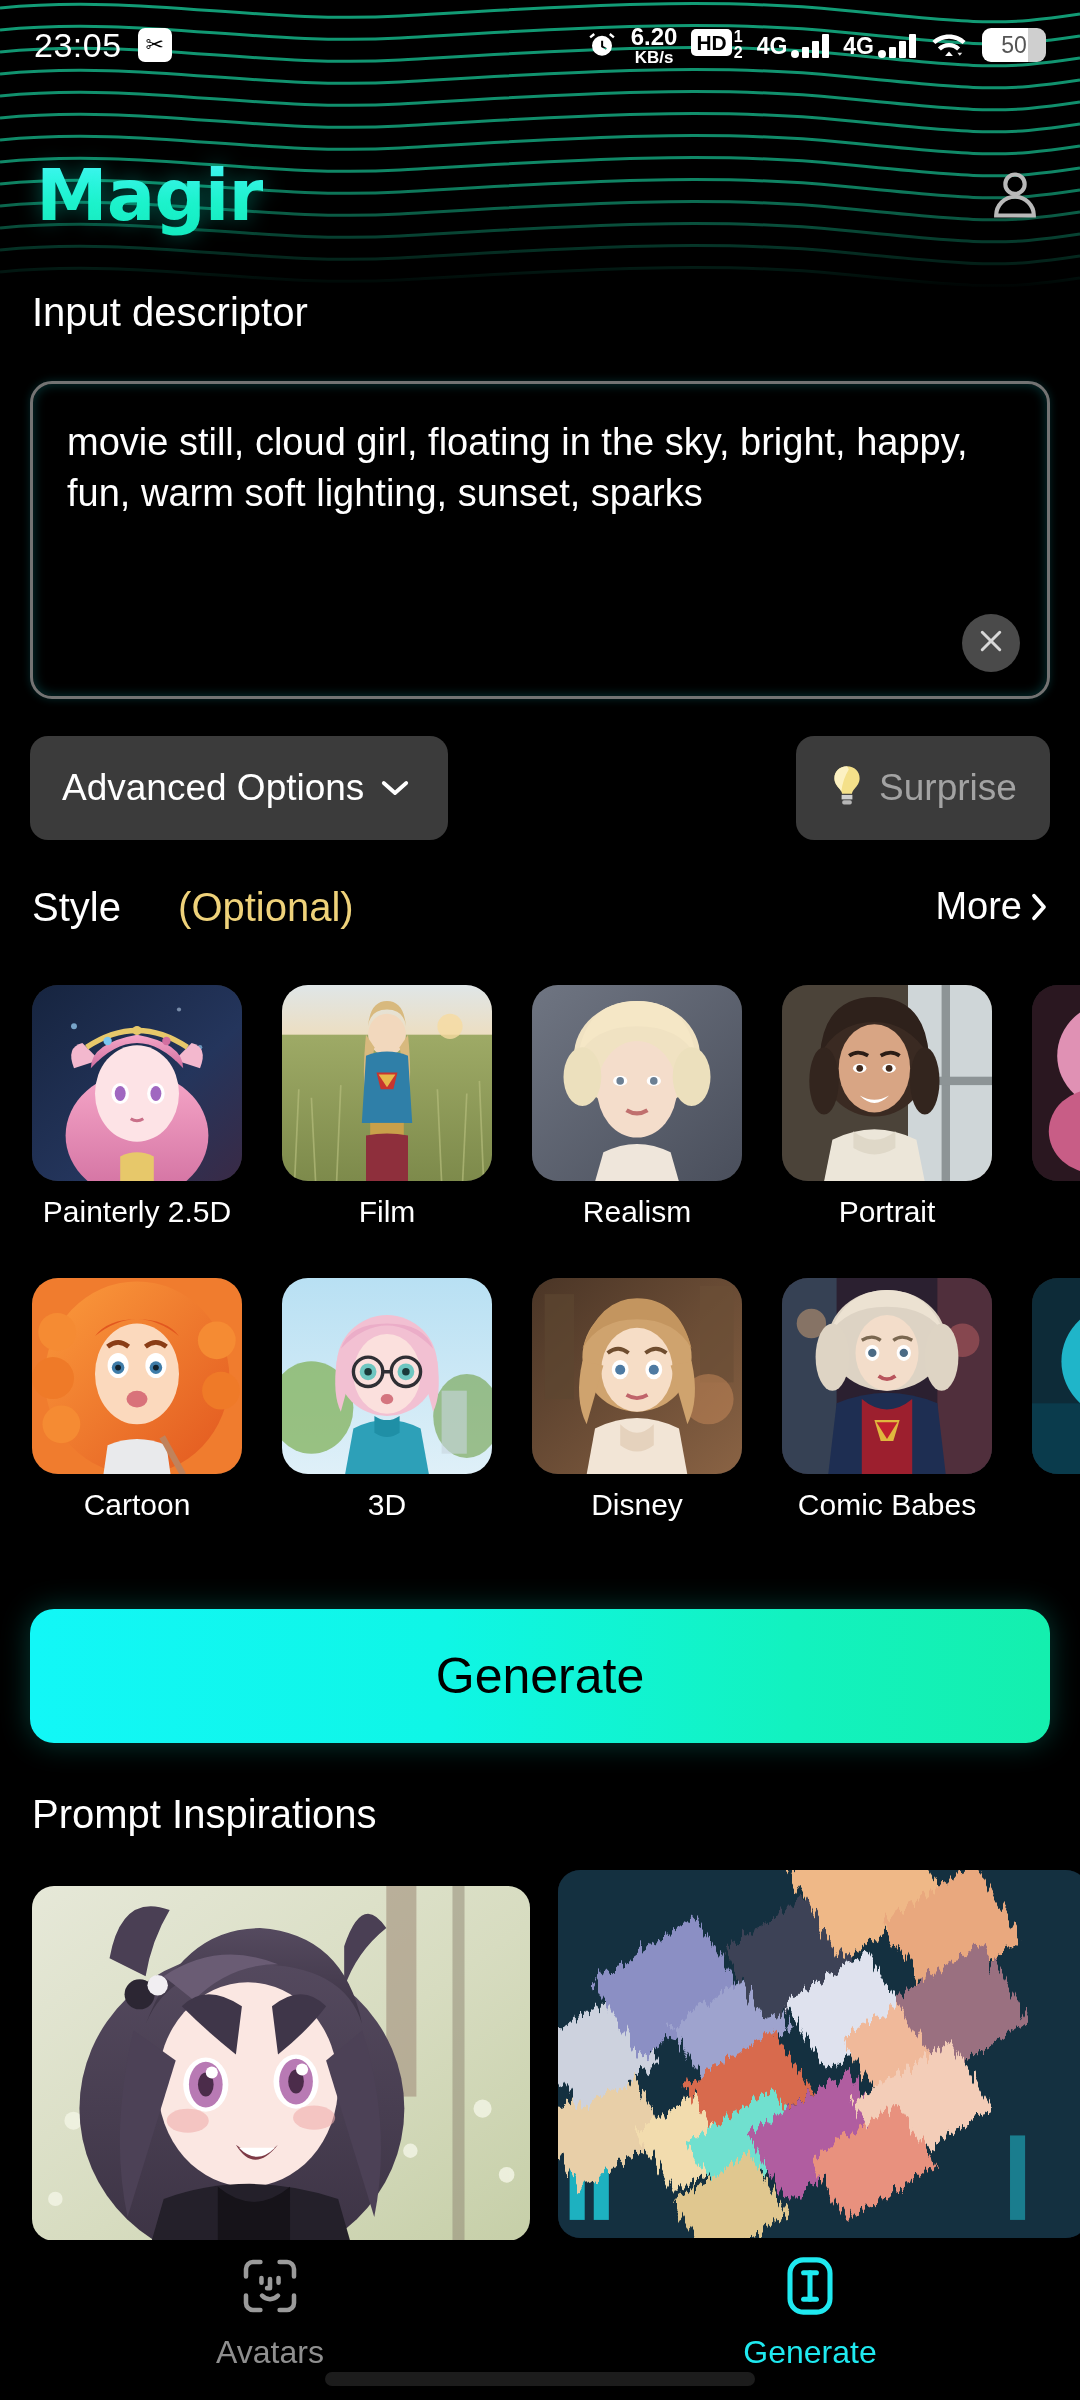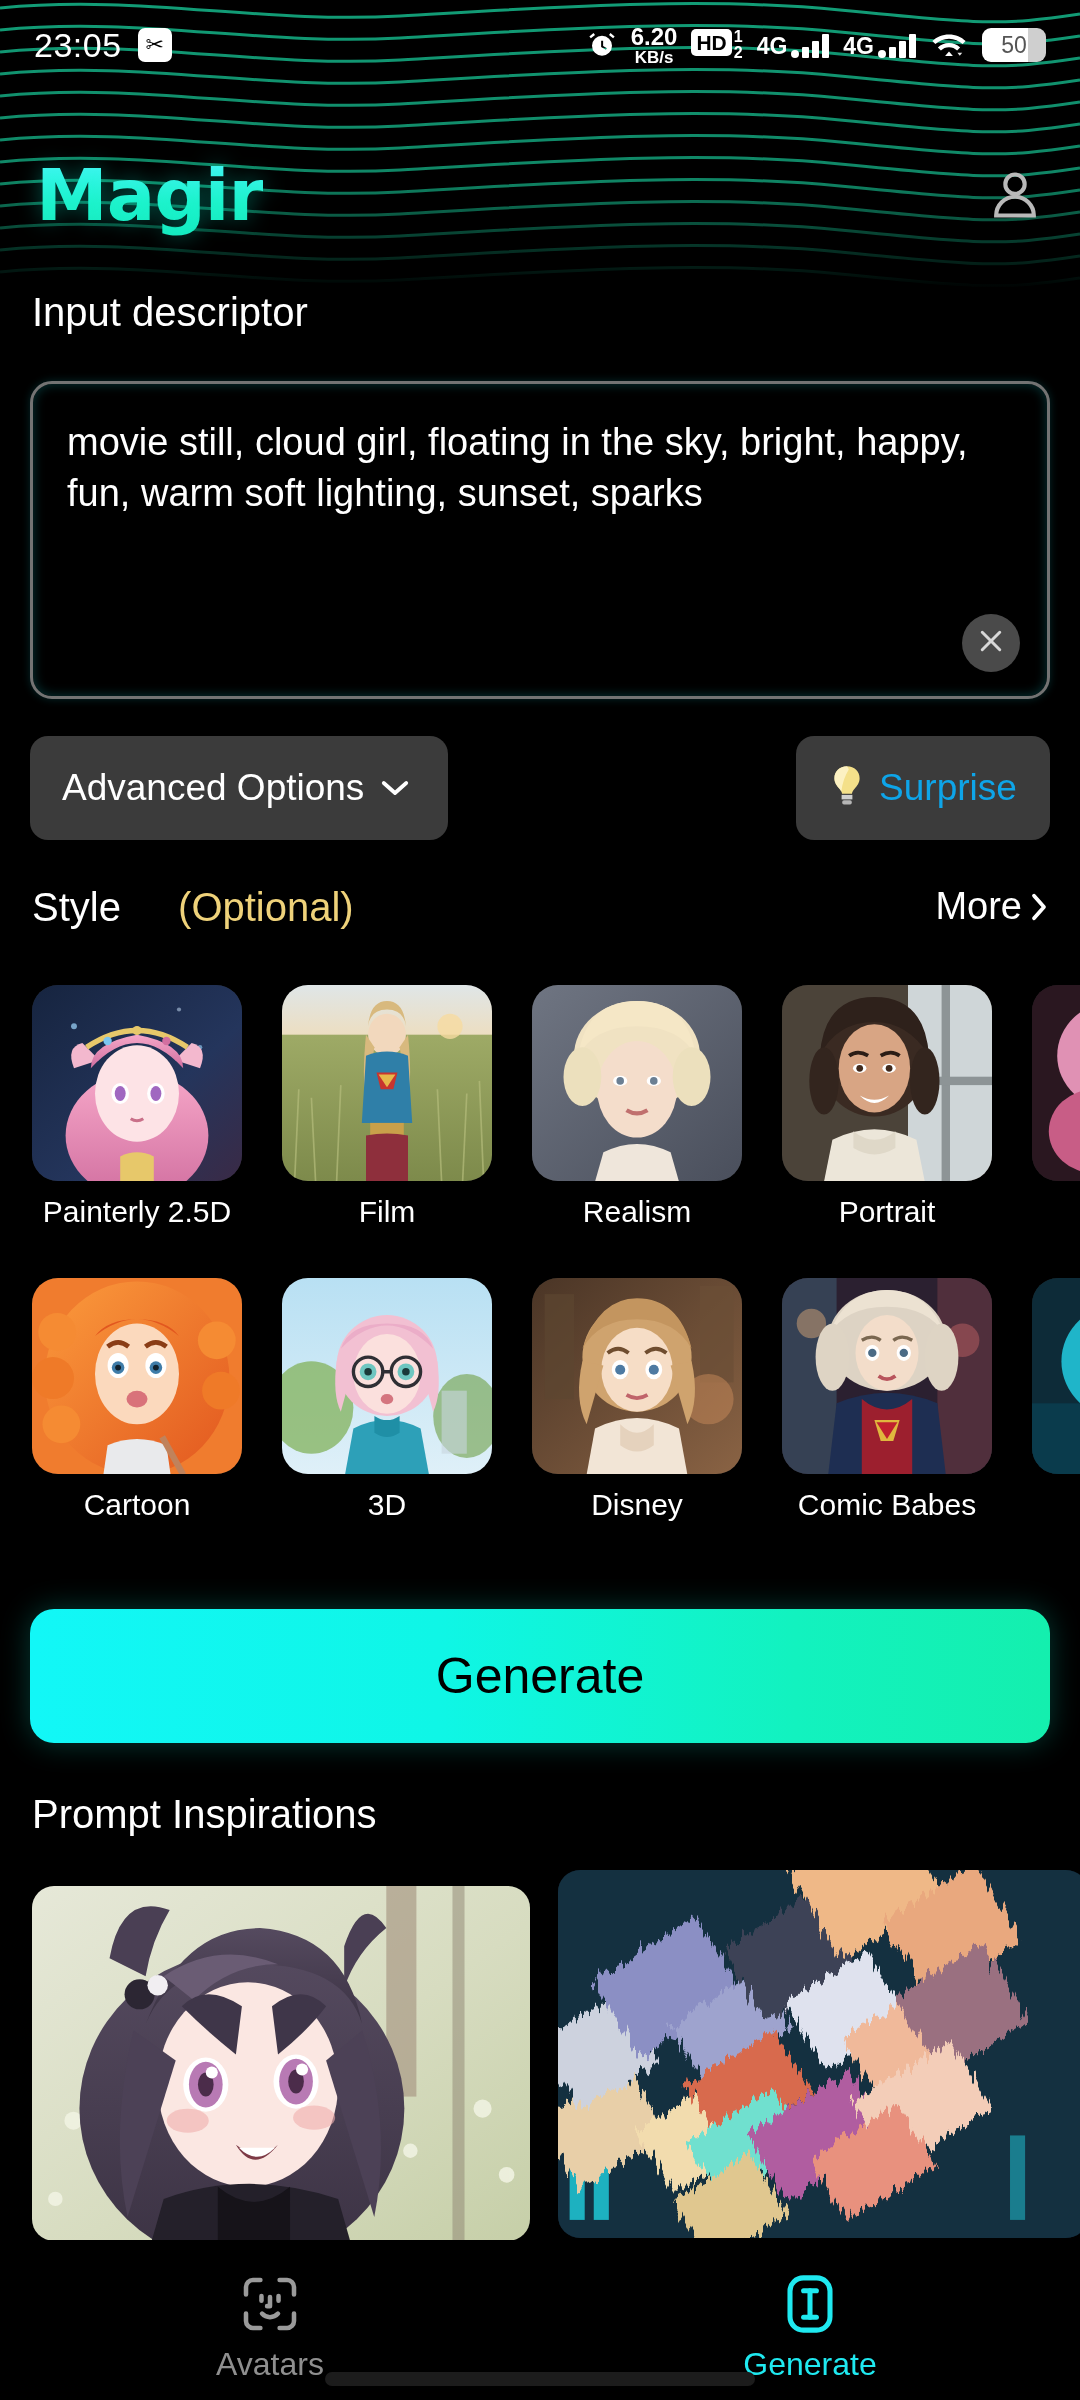--- a/index.html
+++ b/index.html
@@ -100,21 +100,21 @@
   }
   .adv-btn .lbl { color:#fff; font-size:37px; }
   .chev-d { width:30px; height:18px; }
 
   .surprise-btn {
     position:absolute; right:30px; top:736px; width:254px; height:104px;
     background:#3b3b3b; border-radius:18px;
     display:flex; align-items:center; justify-content:center; gap:14px;
   }
   .bulb { width:36px; height:48px; }
-  .surprise-lbl { color:#0ea5e9; font-size:37px; }
+  .surprise-lbl { color:#a3a3a3; font-size:37px; }
 
   #lbl-style { top:885px; }
   .style-opt { color:#efd27a;margin-left:46px; }
   .more-link {
     position:absolute; right:32px; top:885px;
     display:flex; align-items:center; gap:8px;
   }
   .more-link .t { color:#fff; font-size:38px; }
   .chev-r { width:18px; height:30px; }
 
@@ -154,21 +154,21 @@
   #insp-2 { left:558px; width:530px; height:368px; top:-16px; }
   .insp-card svg { width:100%; height:100%; display:block; }
 
   
   .bottom-nav {
     position:absolute; left:0; bottom:0; width:1080px; height:160px;
     background:#000; display:flex; align-items:flex-start; z-index:6;
   }
   .nav-item {
     flex:1; display:flex; flex-direction:column; align-items:center;
-    gap:10px;margin-top:32px;
+    padding-top:14px; gap:16px;
   }
   .nav-item .nav-lbl { font-size:32px; }
   .nav-inactive .nav-lbl { color:#8f8f8f; }
   .nav-active .nav-lbl { color:#1fe9f0; }
   .nav-ico { width:64px; height:64px; }
   .home-indicator {
     position:absolute; left:50%; transform:translateX(-50%); bottom:14px;
     width:430px; height:14px; border-radius:7px; background:#1c1c1c;
   }
 </style>

